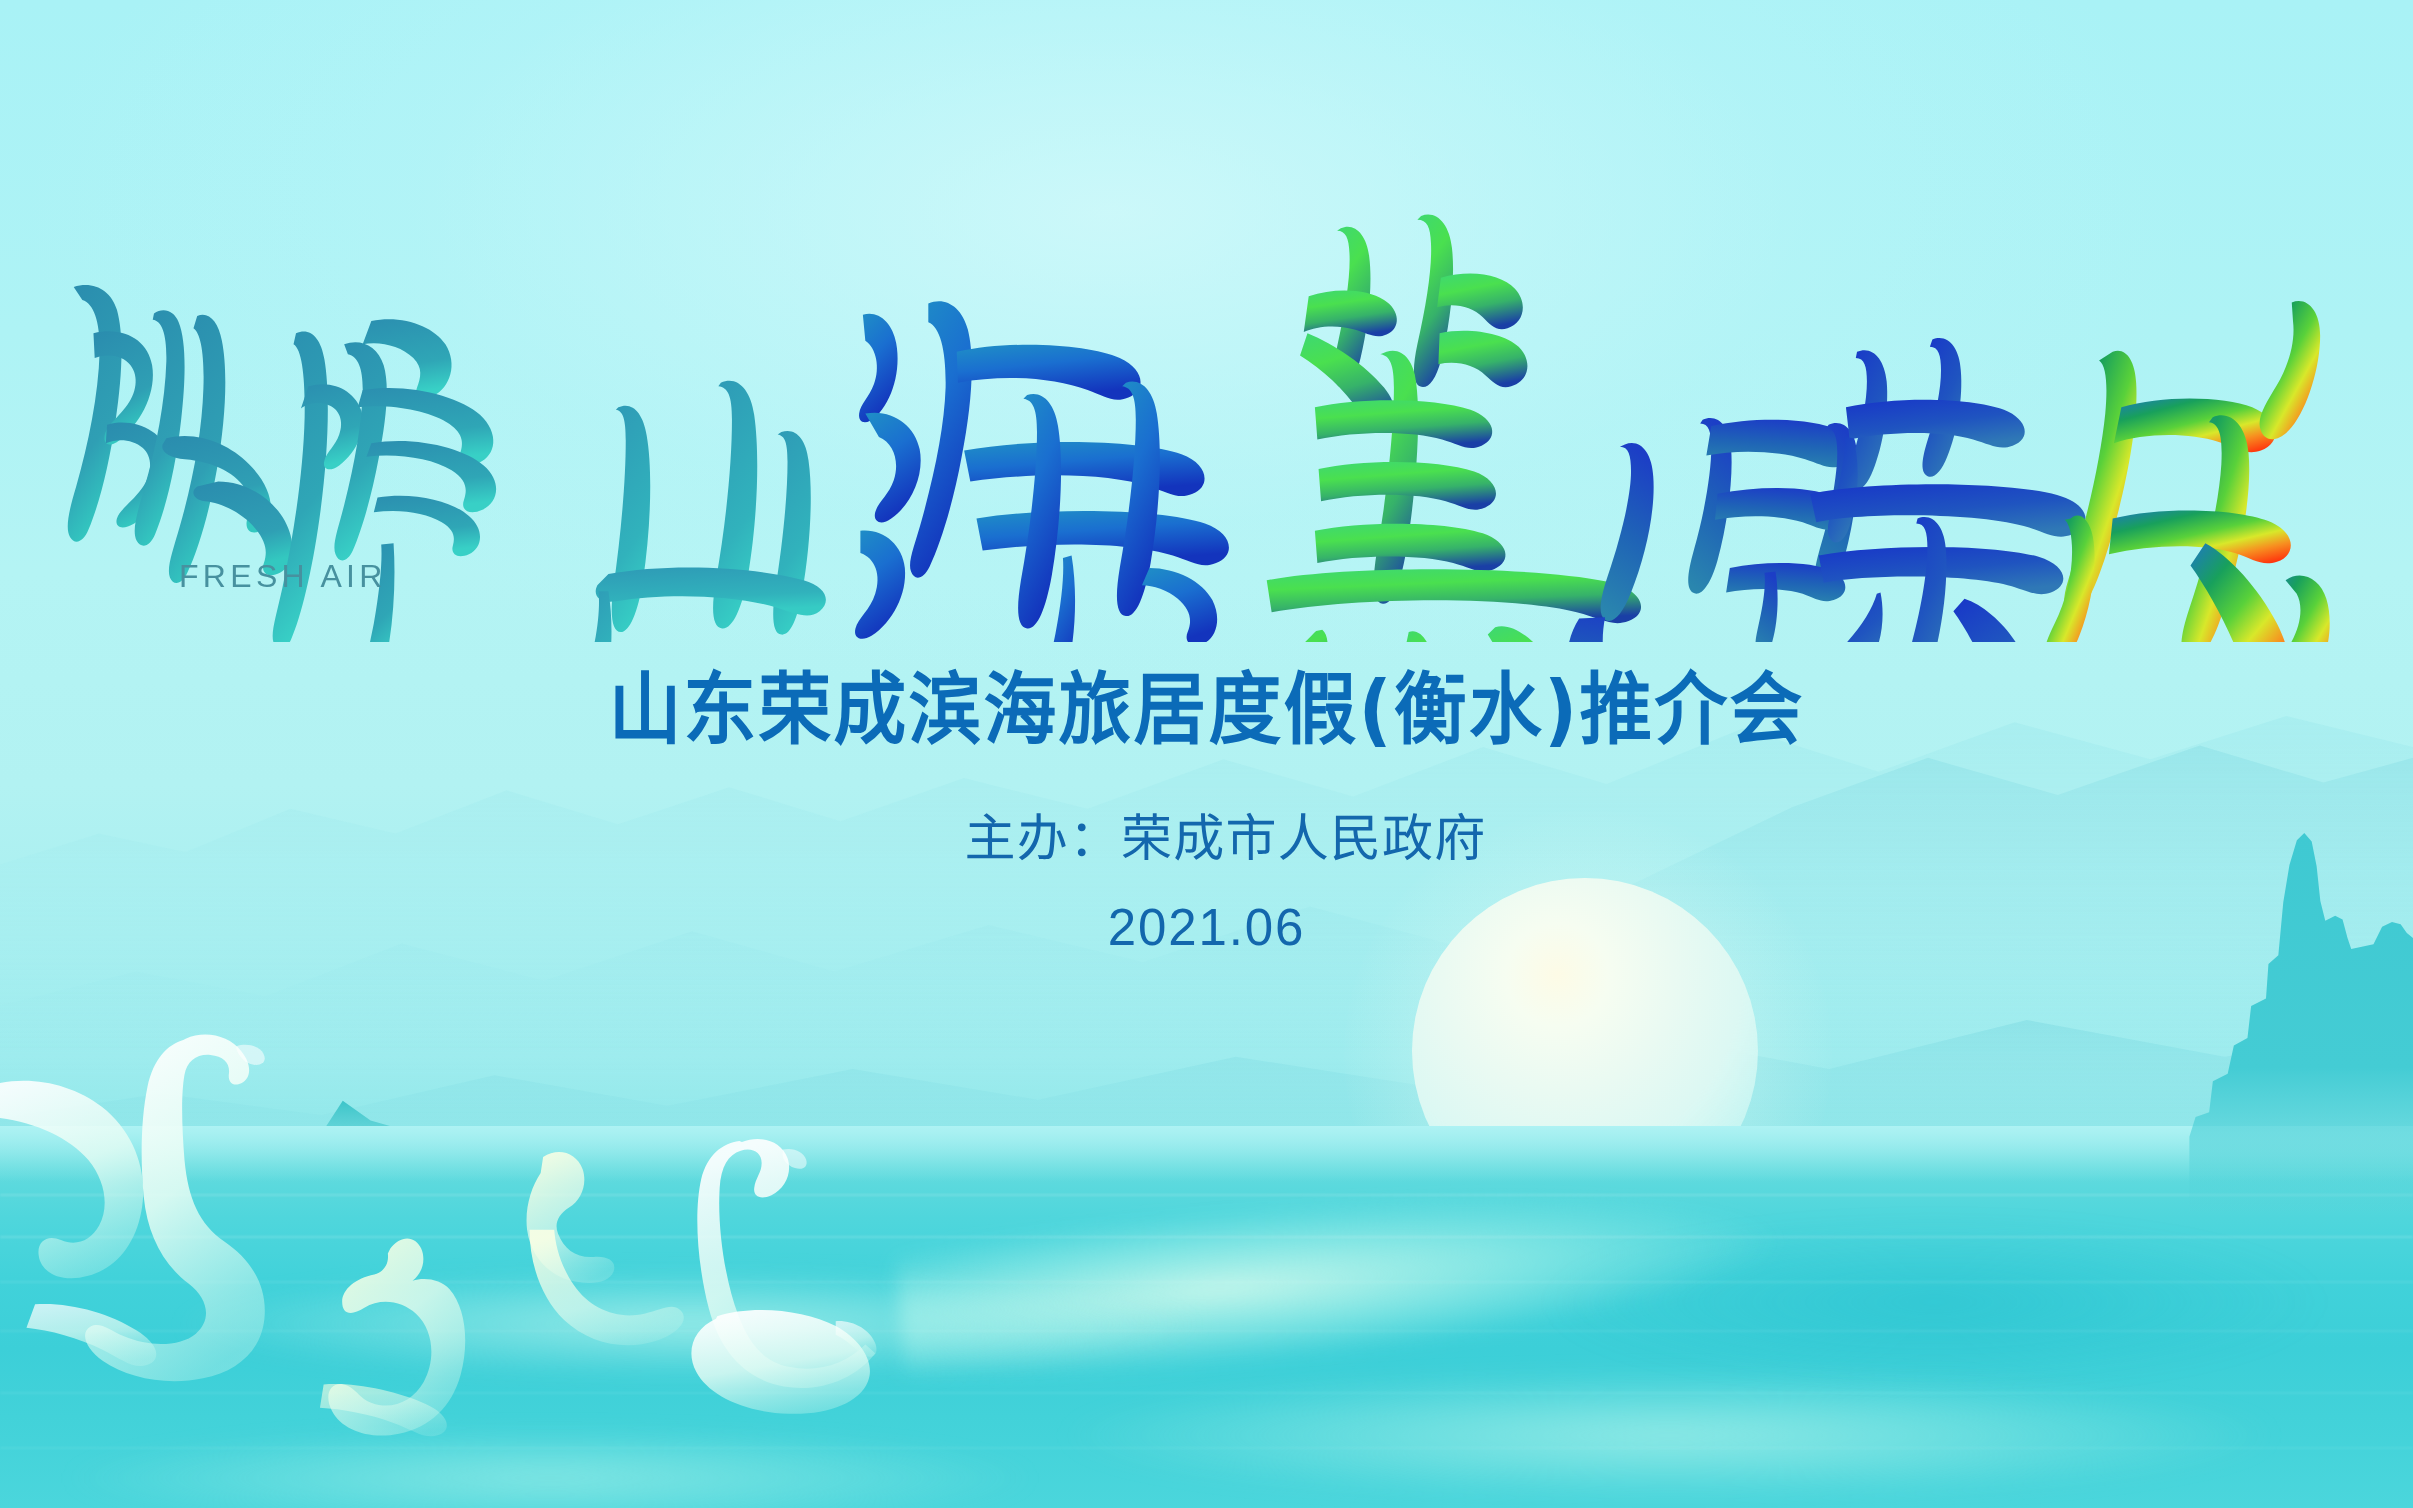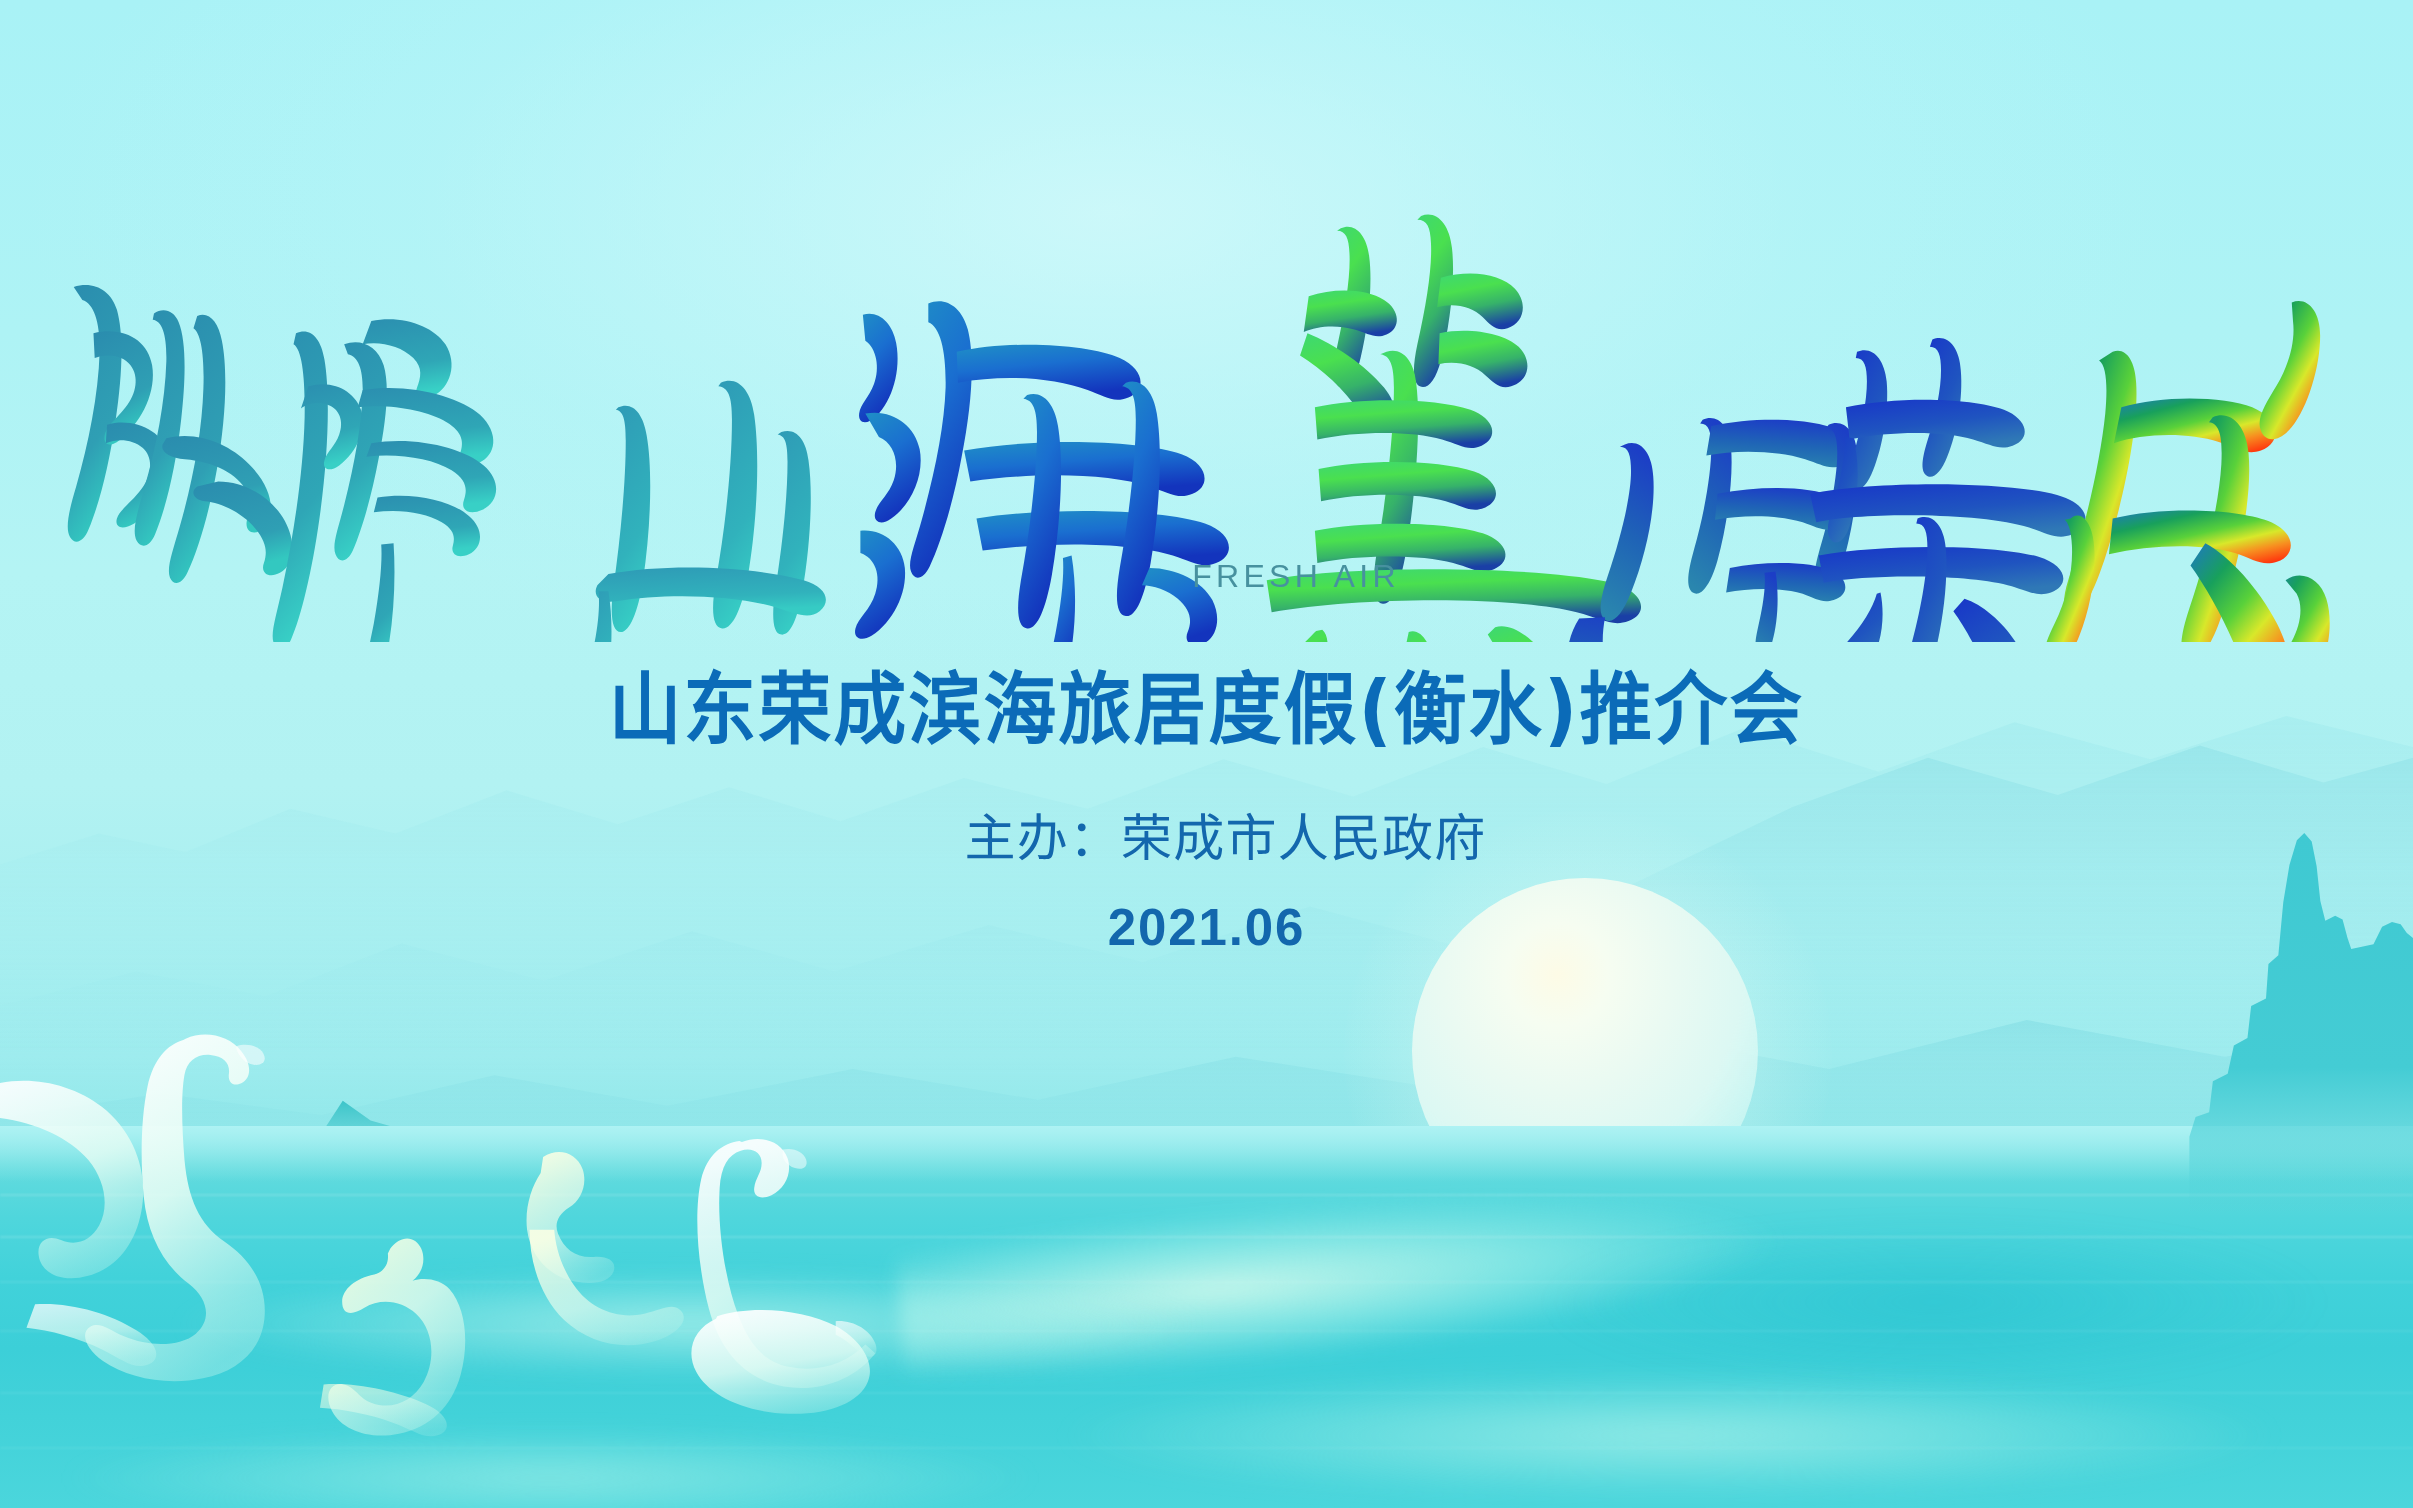--- a/index.html
+++ b/index.html
@@ -112,21 +112,20 @@
   .swan-1{left:-18.5px;top:1014px;width:321px;height:383px;}
   .swan-2{left:315px;top:1199px;width:284px;height:272px;}
   .swan-3{left:470px;top:1131px;width:408px;height:321px;}
 
   
   .calligraphy{position:absolute;left:0;top:148px;width:2413px;height:494px;}
 
   
   .textblock{
     position:absolute;left:0;top:556px;width:100%;
-    text-align:center;
   }
   .eng-line{
     font-size:32px;
     letter-spacing:4.3px;
     color:#47919f;
     font-weight:400;
     line-height:1.28;
     margin:0;
     font-family:"Liberation Sans","DejaVu Sans",sans-serif;
   }
@@ -153,21 +152,21 @@
     color:#1367ad;
     letter-spacing:1.2px;
     line-height:1;
     font-family:"DejaVu Sans","Liberation Sans",sans-serif;
     padding-left:38px;
   }
   .date{
     position:absolute;left:0;top:902px;width:100%;
     text-align:center;
     font-size:51px;
-    font-weight:700;
+    font-weight:400;
     color:#1367ad;
     letter-spacing:1.9px;
     line-height:1;
     font-family:"Liberation Sans","DejaVu Sans",sans-serif;
   }
 </style>
 </head>
 <body>
 
 <div class="poster">

